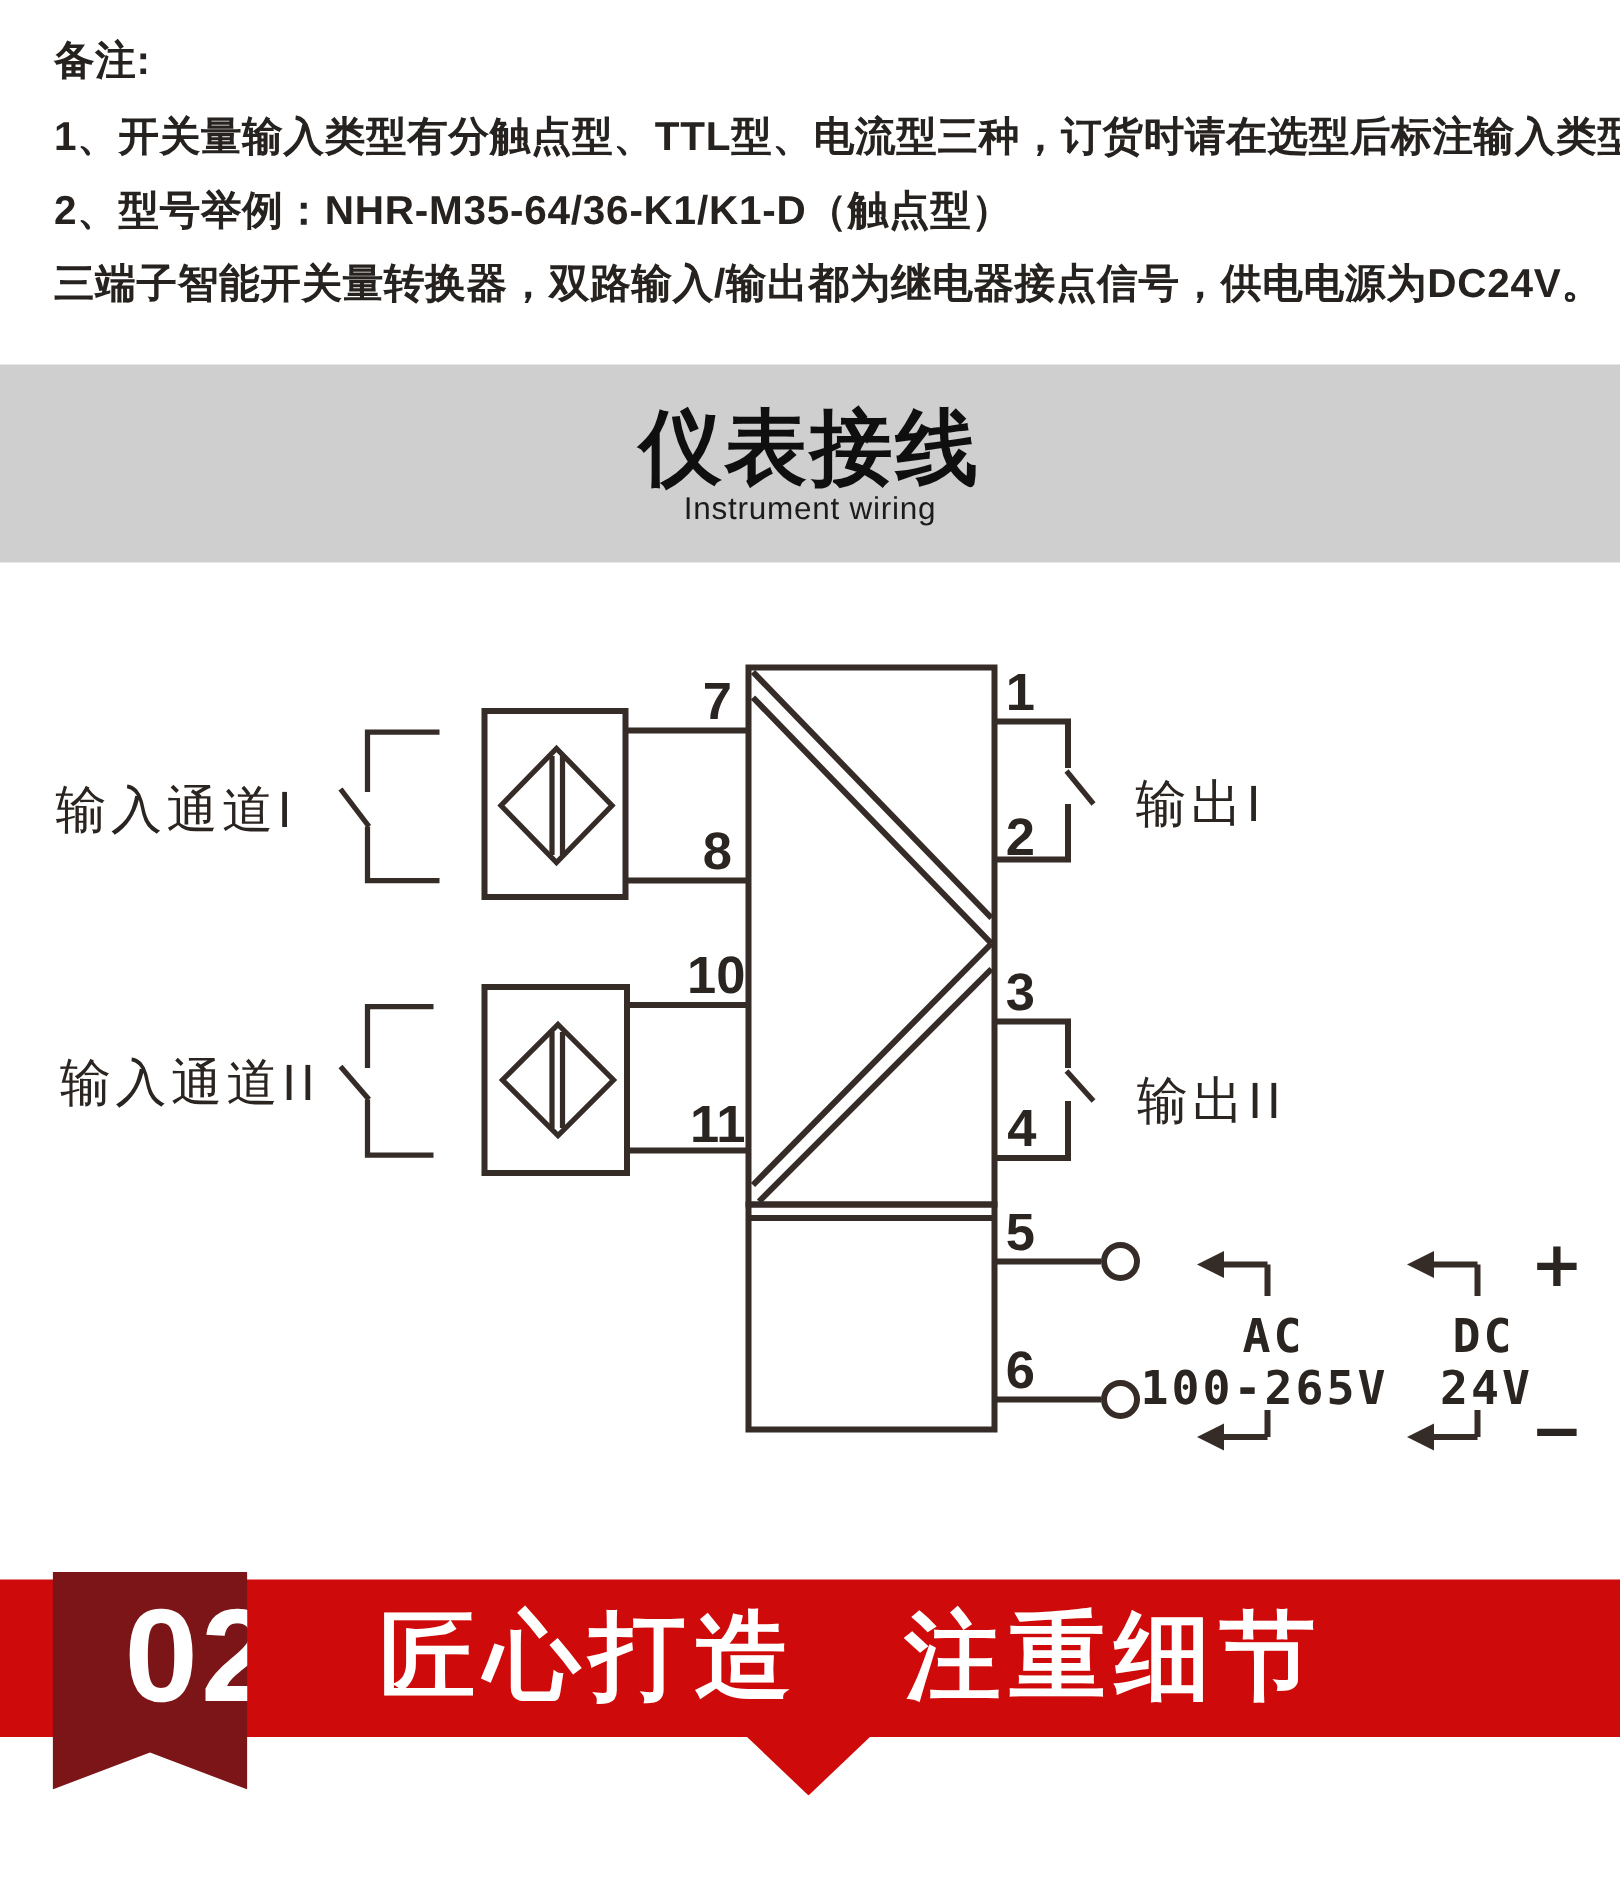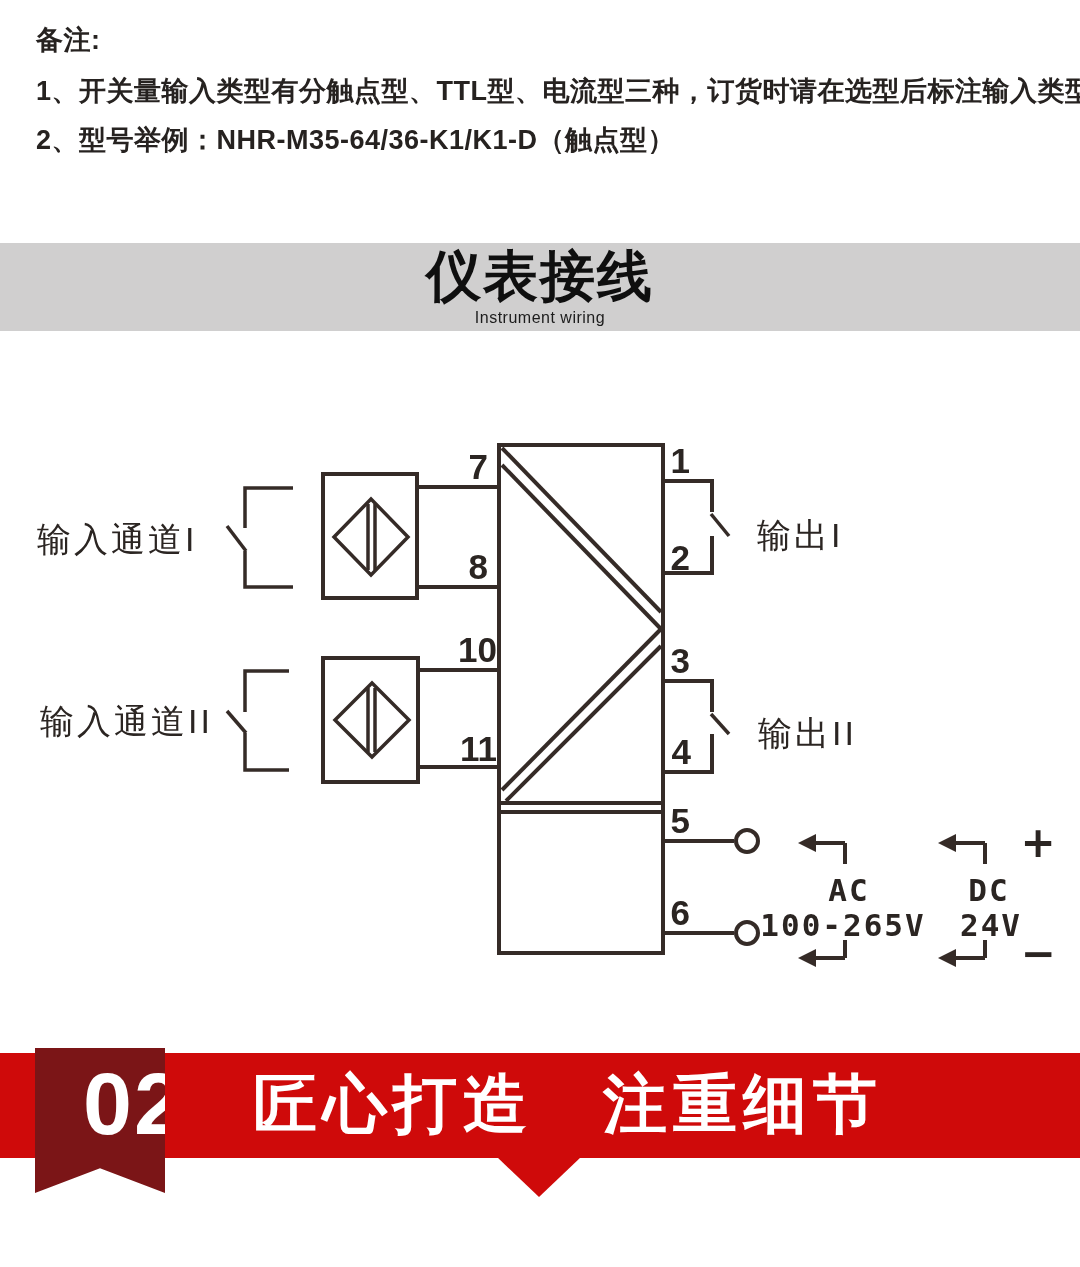--- a/index.html
+++ b/index.html
@@ -25,37 +25,37 @@
     white-space: nowrap;
   }
   .nl0 { top: 6px; }
   .nl1 { top: 57px; }
   .nl2 { top: 106px; }
   .nl3 { top: 155px; }
   
   .gray-banner {
     position: absolute;
     left: 0; top: 243px;
-    width: 1080px; height: 88px;
+    width: 1080px; height: 132px;
     background: #d0cfcf;
     display: flex;
     flex-direction: column;
     align-items: center;
     justify-content: center;
     padding-top: 4px;
   }
   .gray-banner .cn {
     font-size: 55px;
     font-weight: bold;
     color: #0f0f0f;
     letter-spacing: 2px;
     line-height: 58px;
   }
   .gray-banner .en {
-    font-size: 16px;
+    font-size: 21px;
     font-weight: normal;
     color: #1c1c1c;
     letter-spacing: 0.5px;
     line-height: 26px;
   }
   
   .diagram { position: absolute; left: 0; top: 400px; width: 1080px; height: 630px; }
   .diagram svg { display: block; }
   .st { stroke: #352b27; stroke-width: 4; fill: none; stroke-linecap: butt; }
   .st35 { stroke: #352b27; stroke-width: 3.5; fill: none; }
@@ -111,20 +111,21 @@
 </style>
 </head>
 <body>
 
 <div class="page">
 
   <div class="notes">
     <div class="note-line nl0">备注:</div>
     <div class="note-line nl1">1、开关量输入类型有分触点型、TTL型、电流型三种，订货时请在选型后标注输入类型。</div>
     <div class="note-line nl2">2、型号举例：NHR-M35-64/36-K1/K1-D（触点型）</div>
+    <div class="note-line nl3">三端子智能开关量转换器，双路输入/输出都为继电器接点信号，供电电源为DC24V。</div>
   </div>
 
   <div class="gray-banner">
     <div class="cn">仪表接线</div>
     <div class="en">Instrument wiring</div>
   </div>
 
   <div class="diagram">
     <svg width="1080" height="630" viewBox="0 0 1080 630">
 

